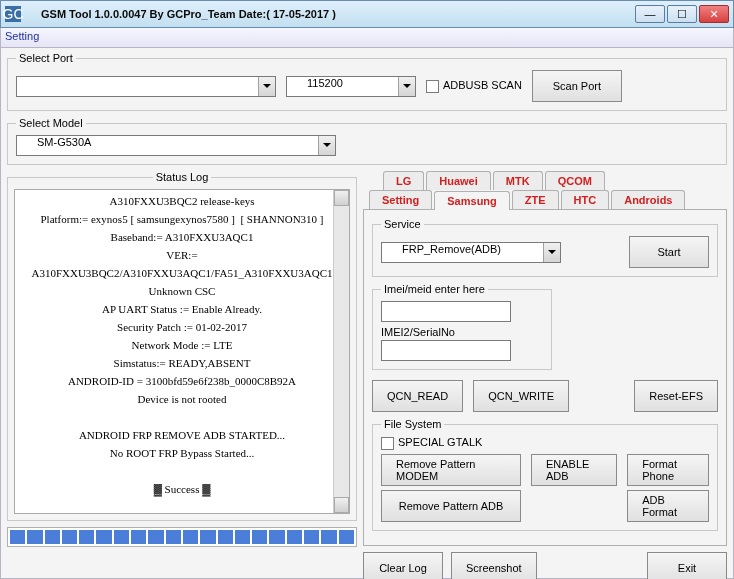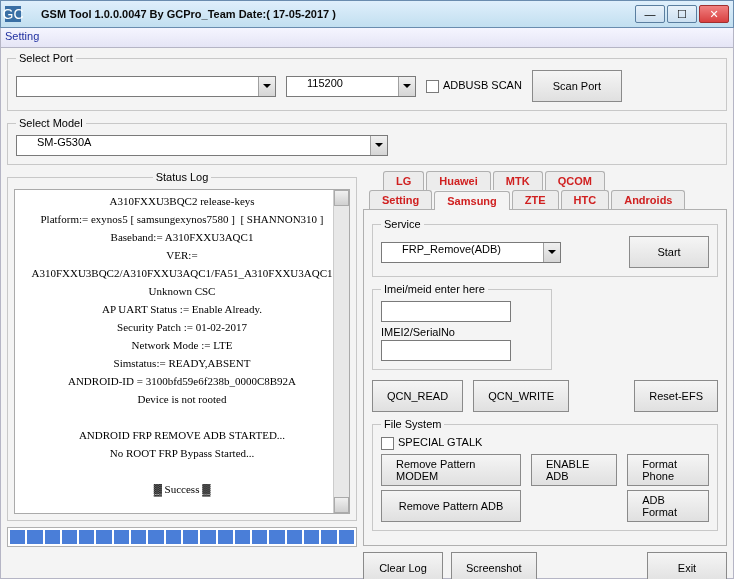--- a/index.html
+++ b/index.html
@@ -69,21 +69,21 @@
         <span>115200</span>
           <div class="arrow"></div>
       </div>
       <label><span class="chk"></span><span>ADBUSB SCAN</span></label>
       <div class="btn" style="min-width:90px">Scan Port</div>
     </div>
   </fieldset>
 
   <fieldset>
     <legend>Select Model</legend>
-    <div class="combo" style="width:372px">
+    <div class="combo" style="width:320px">
       <span>SM-G530A</span>
         <div class="arrow"></div>
     </div>
   </fieldset>
 
   <div class="split">
     <div class="left">
       <fieldset style="padding:6px">
         <legend>Status Log</legend>
         <div class="logbox">

